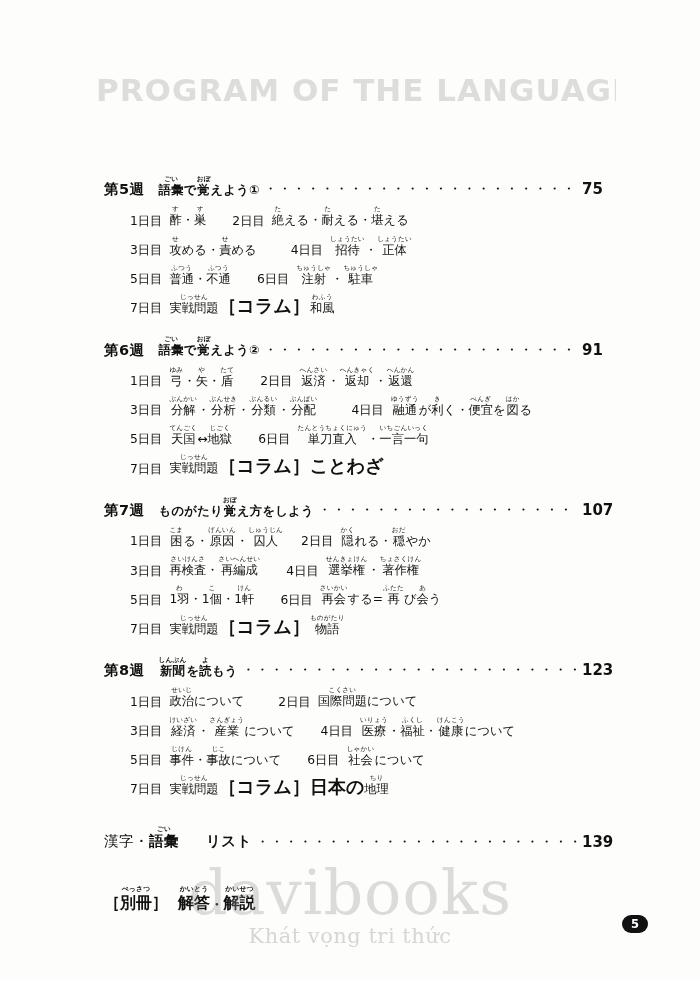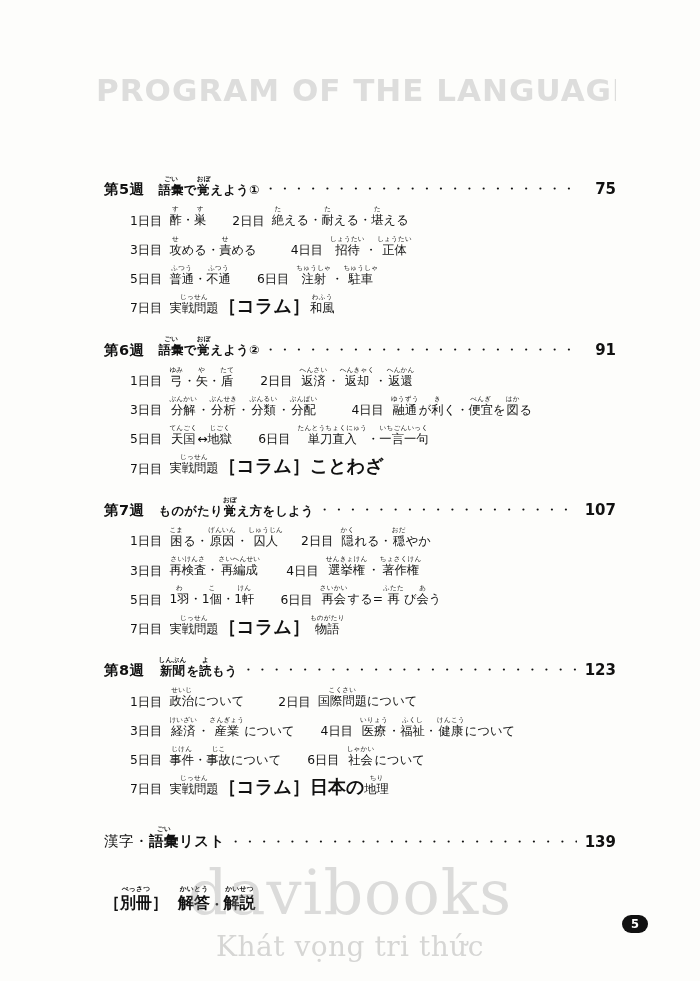--- a/index.html
+++ b/index.html
@@ -67,21 +67,20 @@
     font-size: 13px;
     letter-spacing: 1.2px;
     color: #111;
     margin: 0 5px 0 4px;
     transform: translateY(-1px);
   }
   .page-no {
     font-size: 15px;
     font-weight: bold;
     min-width: 34px;
-    text-align: right;
   }
   .days {
     margin-top: 7px;
     padding-left: 26px;
   }
   .day-row {
     display: flex;
     align-items: flex-end;
     font-size: 12.3px;
     line-height: 1.05;
@@ -160,23 +159,22 @@
   }
   .wm-main {
     font-family: "DejaVu Serif", "Liberation Serif", serif;
     font-size: 62px;
     letter-spacing: 1px;
     color: rgba(150,150,150,0.32);
     line-height: 1;
   }
   .wm-sub {
     font-family: "DejaVu Serif", "Liberation Serif", serif;
-    font-size: 28px;
+    font-size: 21px;
     color: rgba(150,150,150,0.38);
-    margin-top: 6px;
     letter-spacing: 0.5px;
   }
   .folio {
     position: absolute;
     right: 52px;
     bottom: 48px;
     width: 26px;
     height: 18px;
     border-radius: 9px;
     background: #111;
@@ -716,21 +714,21 @@
 
       </div>
     </div>
 
     <div class="list-line">
       <div class="week-head">
         <span class="week-label">
           <span class="plain" style="font-weight:normal;font-size:14.5px;">漢字・</span><span class="rb">
               <span class="rt">ごい</span>
               <span class="rbase" style="font-weight:bold;font-size:14.5px;">語彙</span>
-            </span><span class="plain" style="font-weight:bold;font-size:14.5px;">リスト</span>
+            </span><span class="plain" style="font-weight:bold;font-size:14.5px;margin-left:27px;">リスト</span>
         </span>
         <span class="dots">・・・・・・・・・・・・・・・・・・・・・・・・・・・・・・・・・</span>
         <span class="page-no">139</span>
       </div>
     </div>
 
     <div class="booklet">
       <div class="booklet-row">
         <span class="rb">
             <span class="rt">べっさつ</span>

